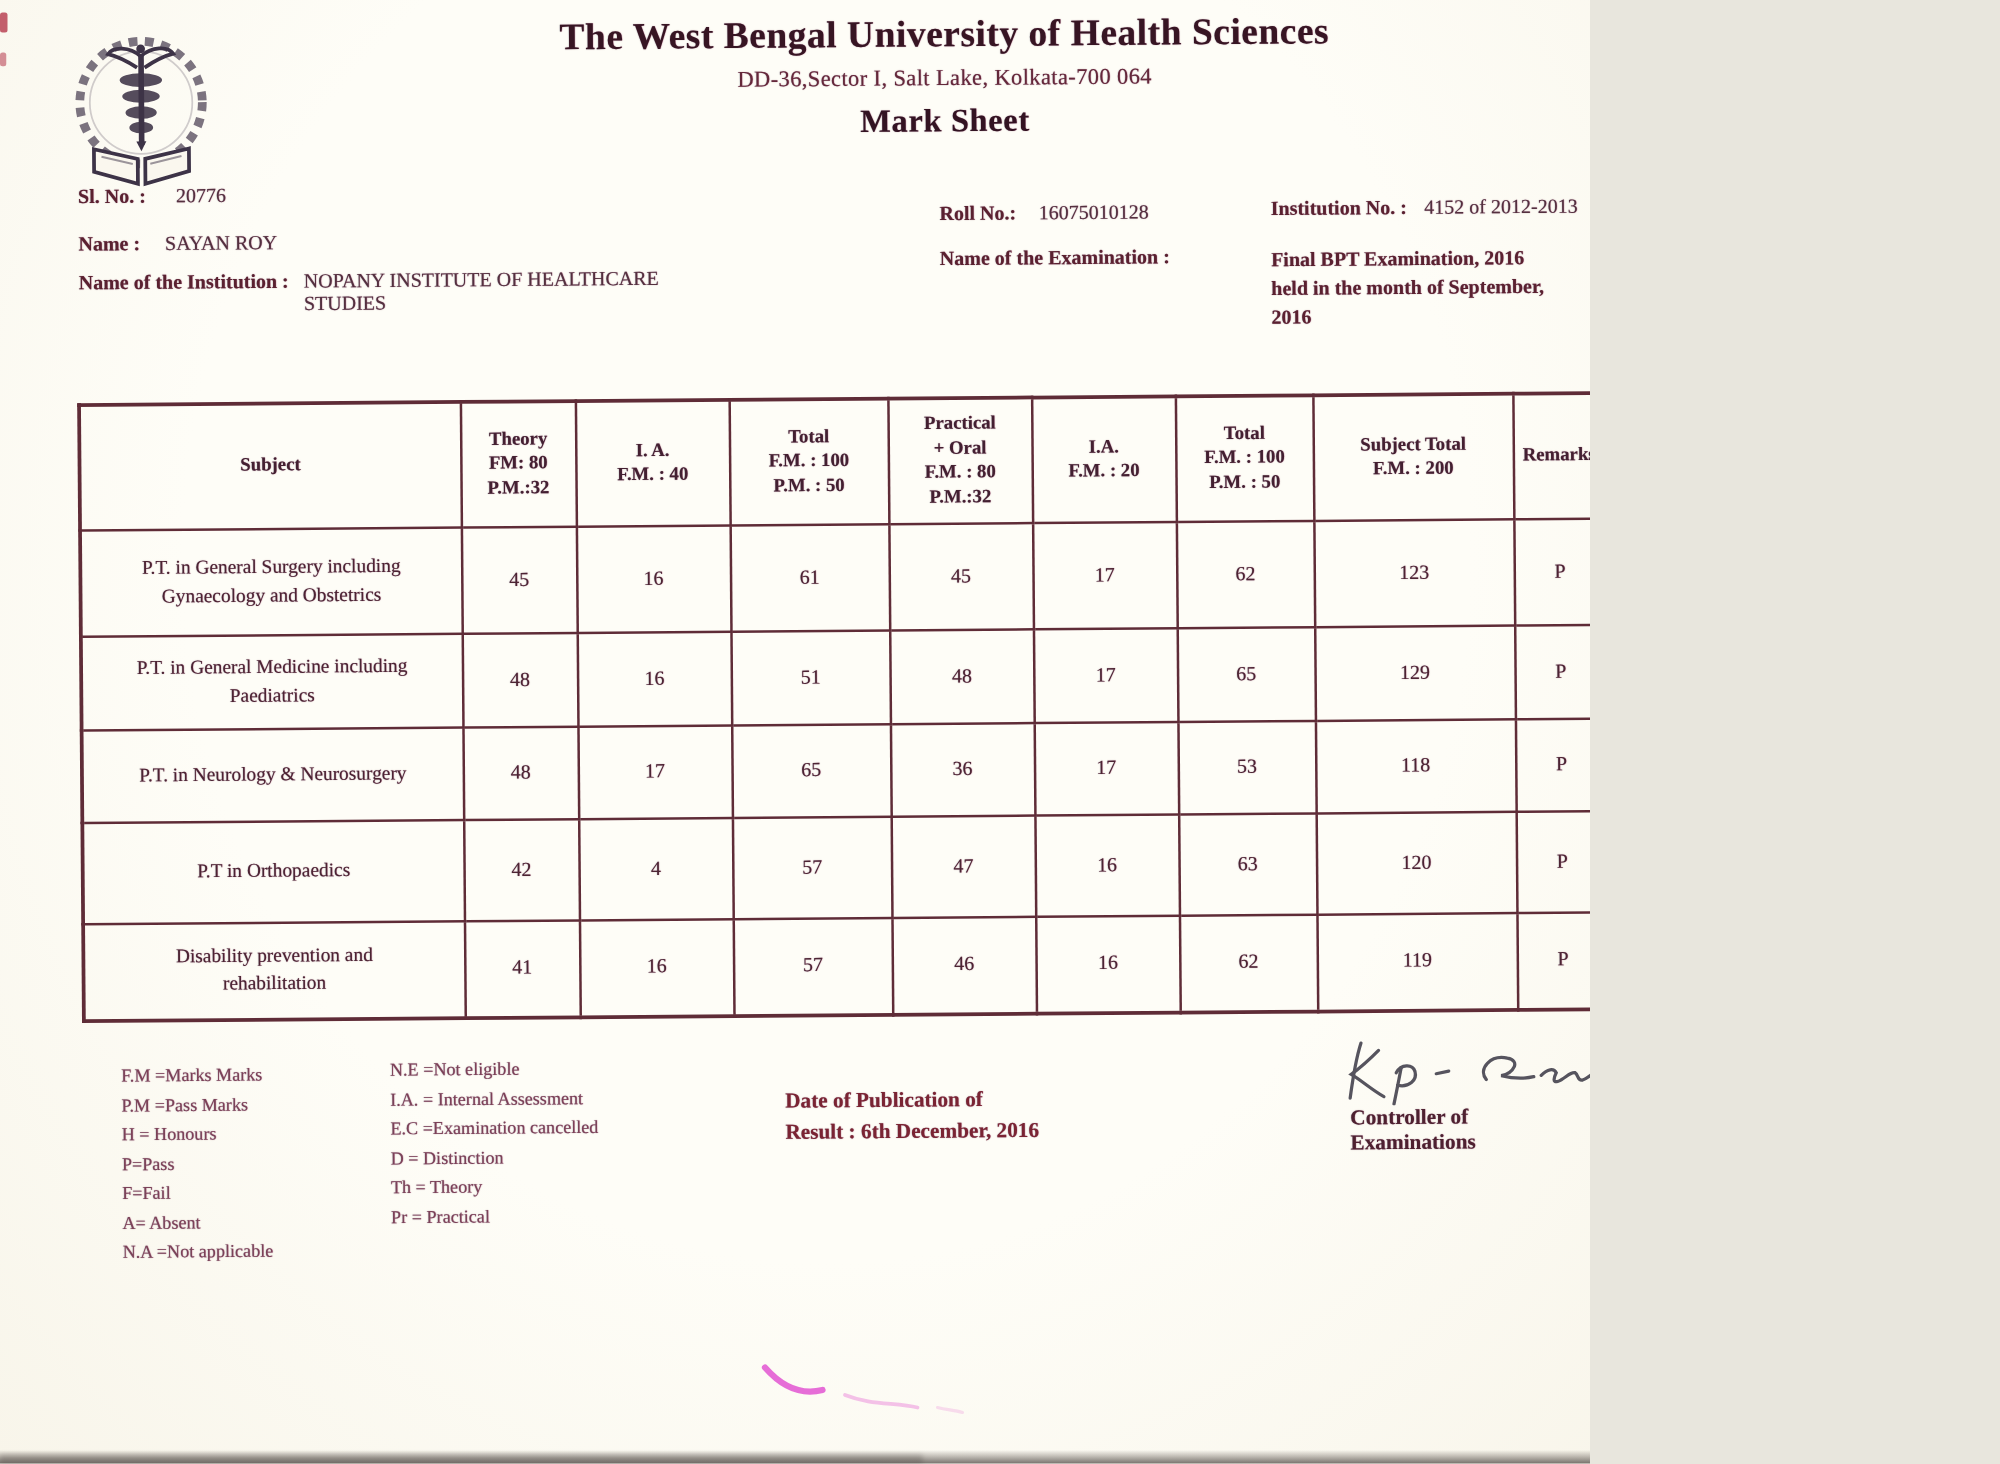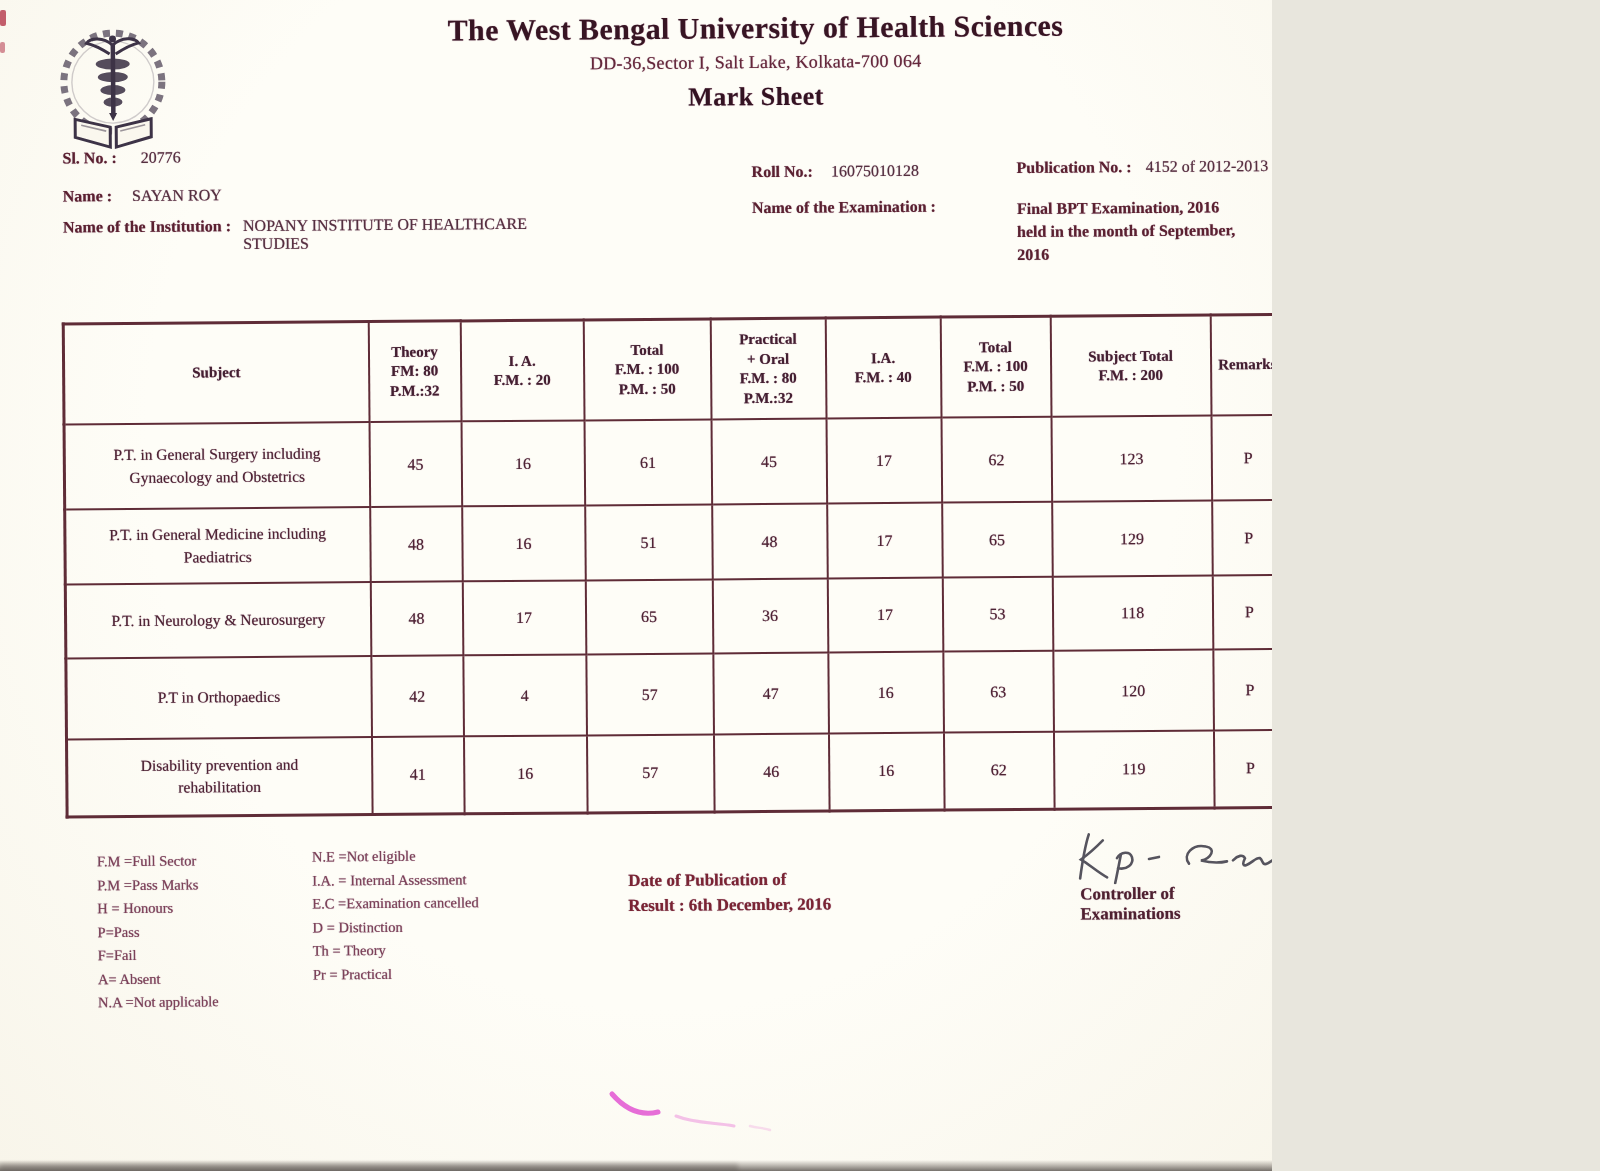--- a/index.html
+++ b/index.html
@@ -107,21 +107,21 @@
       <span class="info-label">Name of the Institution :</span>
       <span class="info-value pre" style="max-width:360px;">NOPANY INSTITUTE OF HEALTHCARE
 STUDIES</span>
     </div>
 
     <div class="pos" style="left:755px;top:164px;">
       <span class="info-label">Roll No.:</span>
       <span class="info-value" style="margin-left:14px;text-align:center;">16075010128</span>
     </div>
     <div class="pos" style="left:1020px;top:162px;">
-      <span class="info-label">Publication No. :</span>
+      <span class="info-label">Institution No. :</span>
       <span class="info-value" style="margin-left:10px;">4152 of 2012-2013</span>
     </div>
     <div class="pos info-label" style="left:755px;top:200px;">Name of the Examination :</div>
     <div class="pos" style="left:1020px;top:200px;line-height:23px;">
       <div class="info-label">Final BPT Examination, 2016</div>
       <div class="info-label">held in the month of  September, 2016</div>
     </div>
 
     <table class="marks-table">
       <colgroup>
@@ -135,30 +135,30 @@
           <col style="width:160px">
           <col style="width:74px">
       </colgroup>
       <thead>
         <tr>
           <th class="pre">Subject</th>
           <th class="pre">Theory
 FM: 80
 P.M.:32</th>
           <th class="pre">I. A.
-F.M. : 20</th>
+F.M. : 40</th>
           <th class="pre">Total
 F.M. : 100
 P.M. : 50</th>
           <th class="pre">Practical
 + Oral
 F.M. : 80
 P.M.:32</th>
           <th class="pre">I.A.
-F.M. : 40</th>
+F.M. : 20</th>
           <th class="pre">Total
 F.M. : 100
 P.M. : 50</th>
           <th class="pre">Subject Total
 F.M. : 200</th>
           <th class="pre">Remarks</th>
         </tr>
       </thead>
       <tbody>
         <tr class="r1">
@@ -216,21 +216,21 @@
           <td>46</td>
           <td>16</td>
           <td>62</td>
           <td>119</td>
           <td>P</td>
         </tr>
       </tbody>
     </table>
 
     <div class="pos legend" style="left:95px;top:846px;">
-      <div>F.M =Full Sector</div>
+      <div>F.M =Marks Marks</div>
       <div>P.M =Pass Marks</div>
       <div>H = Honours</div>
       <div>P=Pass</div>
       <div>F=Fail</div>
       <div>A= Absent</div>
       <div>N.A =Not applicable</div>
     </div>
     <div class="pos legend" style="left:310px;top:843px;">
       <div>N.E =Not eligible</div>
       <div>I.A. = Internal Assessment</div>

